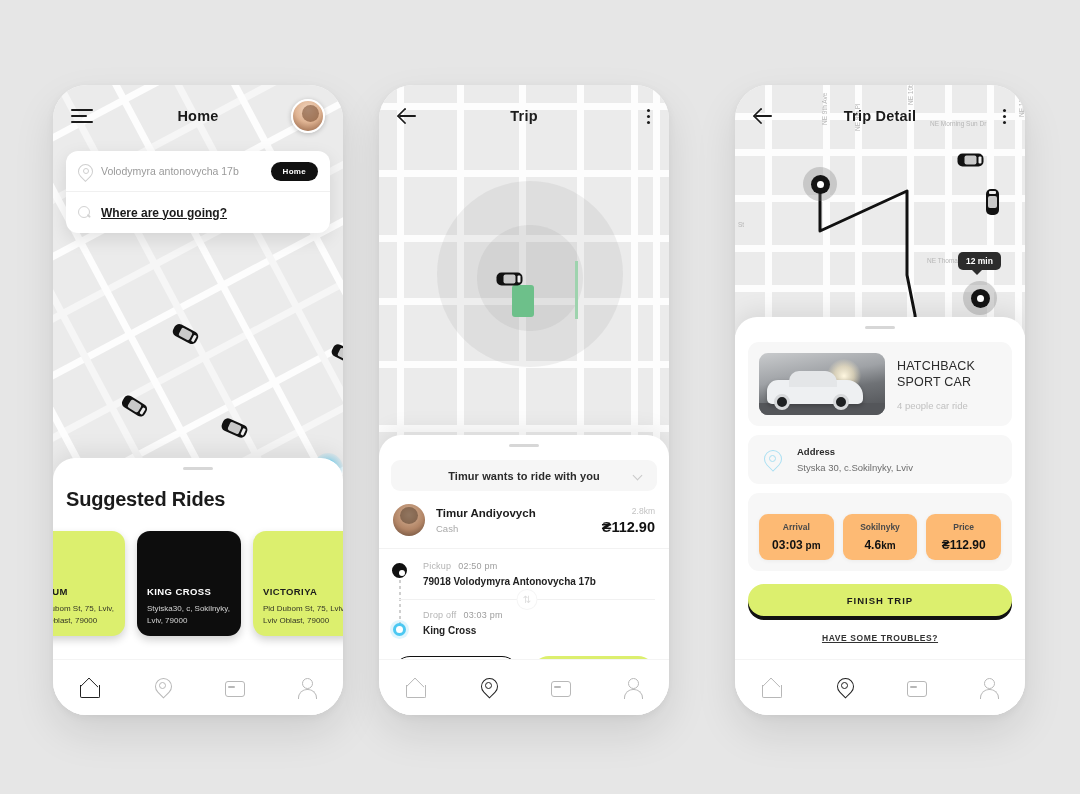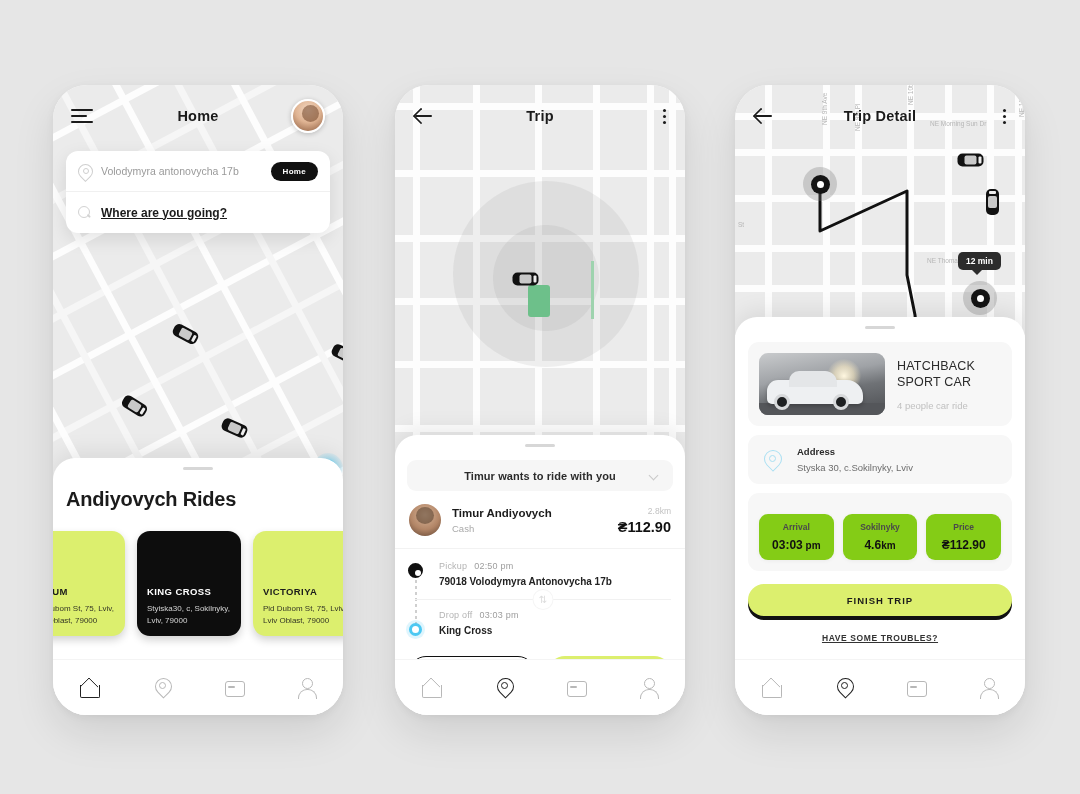--- a/index.html
+++ b/index.html
@@ -19,21 +19,21 @@
   .phone {
     position: absolute;
     width: 290px; height: 630px;
     top: 85px;
     background: #fbfbfb;
     border-radius: 34px;
     overflow: hidden;
     box-shadow: 0 18px 42px rgba(0,0,0,0.10), 0 2px 8px rgba(0,0,0,0.05);
   }
   #phone1 { left: 53px; }
-  #phone2 { left: 395px; }
+  #phone2 { left: 379px; }
   #phone3 { left: 735px; }
 
   
   .map {
     position: absolute; inset: 0;
     background: #ebebeb;
     overflow: hidden;
   }
   .map.rot .grid {
     position: absolute;
@@ -414,21 +414,21 @@
   }
   .ico-swap::before { top:5px; border-right-color: transparent; }
   .ico-swap::after { top:13px; border-left-color: transparent; }
   .info-label { font-size: 9.5px; font-weight: bold; color: #2b2b2b; }
   .info-value { font-size: 9.5px; color: #6d6d6d; margin-top: 5px; }
 
   .stats {
     display: flex; gap: 9px; margin-top: 10px;
   }
   .stat {
-    flex: 1; background: #84cc16; border-radius: 9px; padding: 8px 0;
+    flex: 1; background: #fdba74; border-radius: 9px; padding: 8px 0;
     text-align: center; box-shadow: 0 1px 4px rgba(0,0,0,0.05);
   }
   .stat-label { font-size: 8.5px; font-weight: bold; color: #4a4a4a; }
   .stat-value { font-size: 12px; font-weight: bold; color: #111; margin-top: 6px; }
   .stat-value small { font-size: 10px; font-weight: bold; }
 
   .finish-btn {
     margin: 13px 13px 0; height: 32px; border-radius: 18px;
     background: #dcef6e; color: #1b1b1b;
     display: flex; align-items: center; justify-content: center;
@@ -534,21 +534,21 @@
         <div class="pill-home">Home</div>
       </div>
       <div class="search-row active">
         <div class="mag"></div>
         <div class="txt">Where are you going?</div>
       </div>
     </div>
 
     <div class="sheet" id="sheet1">
       <div class="grabber"></div>
-      <div class="sheet-title">Andiyovych Rides</div>
+      <div class="sheet-title">Suggested Rides</div>
       <div class="ride-scroller">
         <div class="ride-card lime">
           <div class="ride-name">FORUM</div>
           <div class="ride-addr">Pid Dubom St, 75, Lviv, Lviv Oblast, 79000</div>
         </div>
         <div class="ride-card dark">
           <div class="ride-name">KING CROSS</div>
           <div class="ride-addr">Styiska30, c, Sokilnyky, Lviv, 79000</div>
         </div>
         <div class="ride-card lime">

